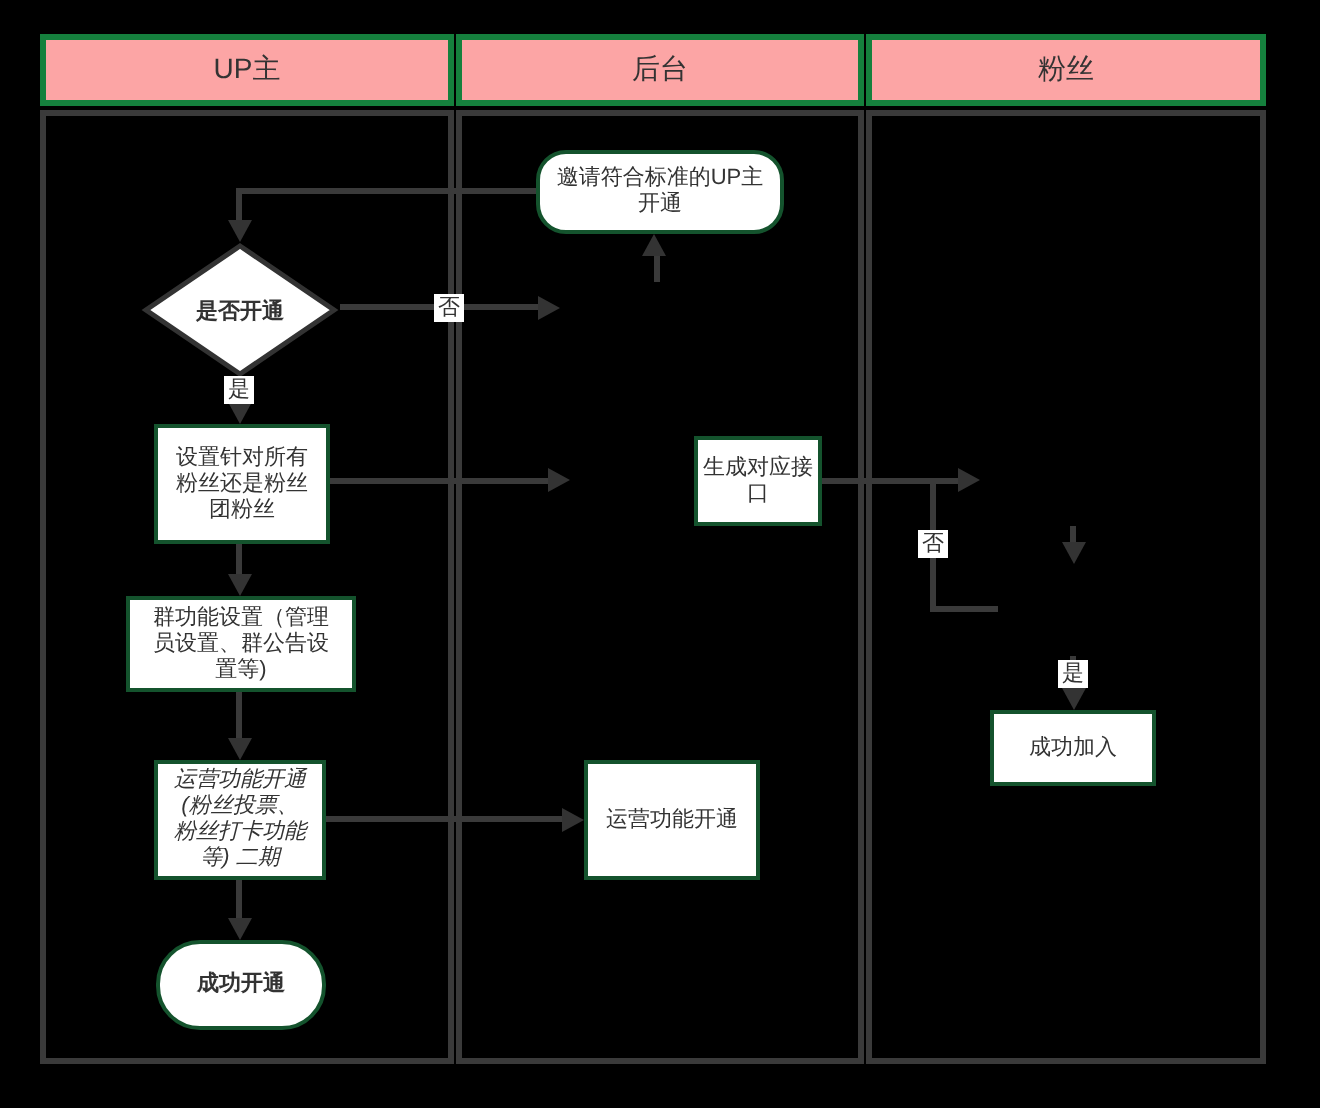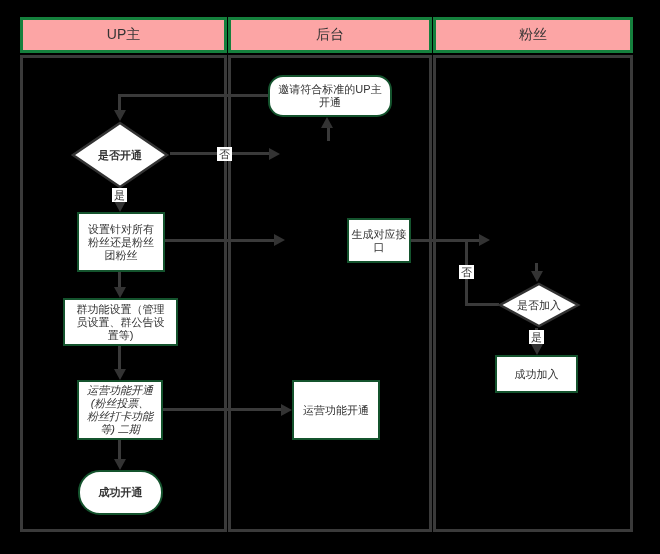--- a/index.html
+++ b/index.html
@@ -135,24 +135,18 @@
 
   <div class="node" style="left:301px;top:218px;width:64px;height:45px;margin-left:46px;">
     <span>生成对应接口</span>
   </div>
 
   <div class="node" style="left:292px;top:380px;width:88px;height:60px;">
     <span>运营功能开通</span>
   </div>
 
 
-  <div class="diamond" style="left:497px;top:282px;width:84px;height:46px;">
-    <svg width="84" height="46" viewBox="0 0 84 46">
-      <polygon points="42,2 81,23 42,44 3,23" fill="#ffffff" stroke="#333333" stroke-width="2.5"></polygon>
-    </svg>
-    <div class="dtext">是否加入</div>
-  </div>
 
   <div class="node" style="left:495px;top:355px;width:83px;height:38px;align-items:center;">
     <span>成功加入</span>
   </div>
 
 </div>
 
 </body></html>

